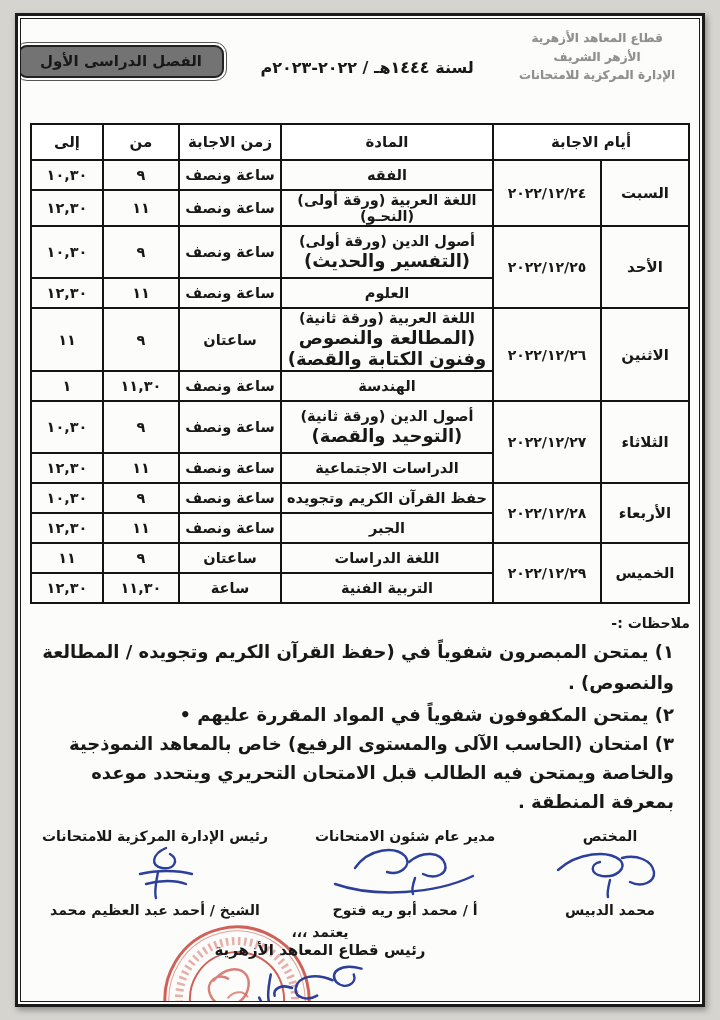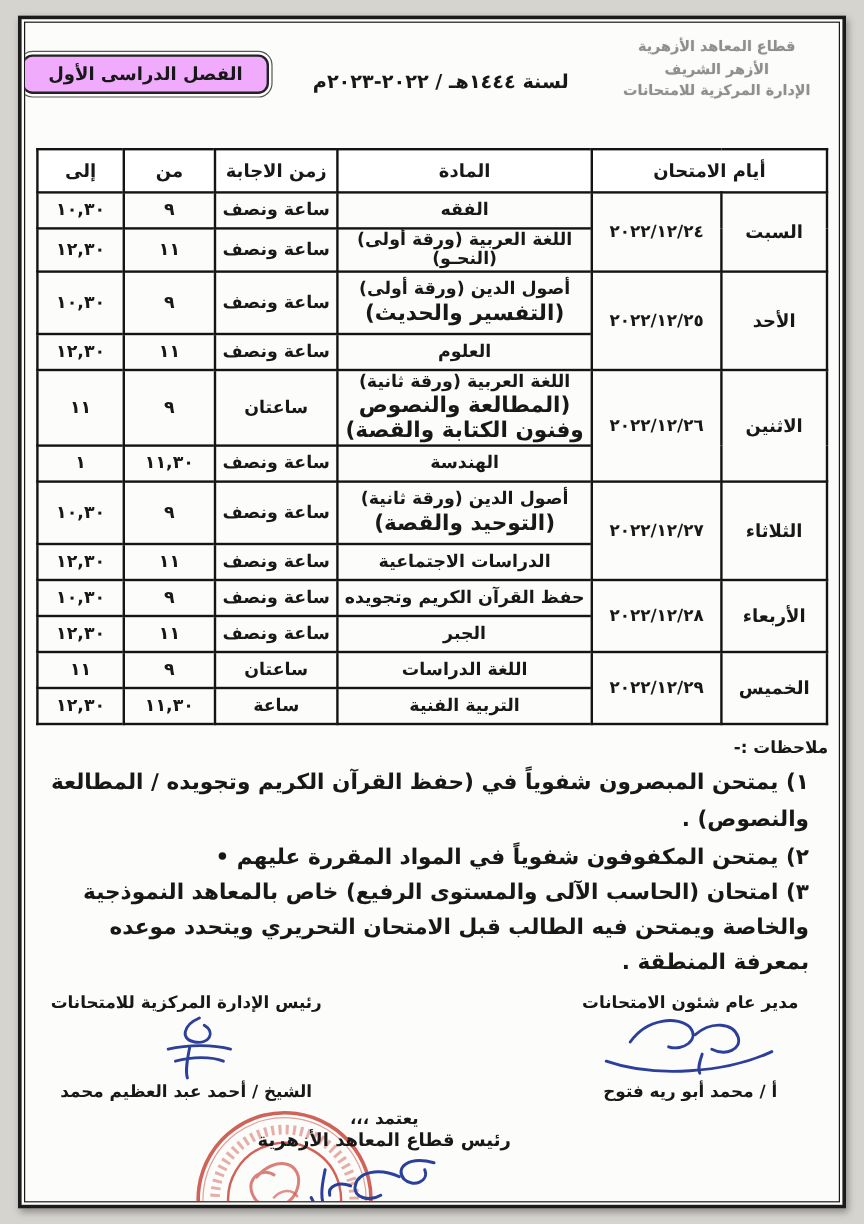--- a/index.html
+++ b/index.html
@@ -35,21 +35,21 @@
   }
   .doc-title { width:310px; text-align:center; margin-top:30px; font-weight:bold; }
   .doc-title .t1 { font-size:17px; }
   .doc-title .t2 { font-size:16px; margin-top:3px; }
   .badge-wrap { width:200px; display:flex; justify-content:flex-start; }
   .badge {
     margin-top:20px; margin-right:6px;
     border:2px solid #222; border-radius:9px;
     outline:1px solid #555; outline-offset:2px;
     padding:5px 20px 6px 20px;
-    font-weight:bold; font-size:15px; background:#f0abfc;
+    font-weight:bold; font-size:15px; background:#737373;
     white-space:nowrap;
   }
 
   
   table.sched {
     width:100%; border-collapse:collapse; table-layout:fixed;
     font-weight:bold; text-align:center; font-size:14.5px;
   }
   table.sched th, table.sched td { border:2px solid #141414; padding:1px 3px; }
   table.sched th { height:36px; font-size:15px; background:#fff; }
@@ -114,21 +114,21 @@
       <colgroup>
         <col style="width:88px">
           <col style="width:108px">
           <col style="width:212px">
         <col style="width:102px">
           <col style="width:76px">
           <col>
       </colgroup>
       <thead>
         <tr>
-          <th colspan="2">أيام الامتحان</th>
+          <th colspan="2">أيام الاجابة</th>
           <th>المادة</th>
           <th>زمن الاجابة</th>
           <th>من</th>
           <th>إلى</th>
         </tr>
       </thead>
       <tbody>
 
         <tr class="h1">
           <td class="c-day" rowspan="2">السبت</td>
@@ -232,20 +232,31 @@
     </table>
 
     <div class="notes">
       <div class="notes-title">ملاحظات :-</div>
       <div class="note">١)  يمتحن المبصرون شفوياً في (حفظ القرآن الكريم وتجويده / المطالعة والنصوص) .</div>
       <div class="note">٢)  يمتحن المكفوفون شفوياً في المواد المقررة عليهم •</div>
       <div class="note n3">٣)  امتحان (الحاسب الآلى والمستوى الرفيع) خاص بالمعاهد النموذجية والخاصة ويمتحن فيه الطالب قبل الامتحان التحريري ويتحدد موعده بمعرفة المنطقة .</div>
     </div>
 
     <div class="sigs">
+      <div class="sig-col right">
+        <div class="lbl">المختص</div>
+        <svg class="scribble" width="120" height="56" viewBox="0 0 120 56">
+          <g fill="none" stroke="#2b3f9b" stroke-width="2.4" stroke-linecap="round">
+            <path d="M8 26 C28 8 58 6 70 16 C78 24 66 34 52 32 C40 30 40 20 50 18"></path>
+            <path d="M72 14 C86 10 102 16 104 28 C105 38 92 44 80 38"></path>
+            <path d="M60 36 C58 44 57 50 58 53"></path>
+          </g>
+        </svg>
+        <div class="name">محمد الدبيس</div>
+      </div>
       <div class="sig-col center">
         <div class="lbl">مدير عام شئون الامتحانات</div>
         <svg class="scribble" width="160" height="56" viewBox="0 0 160 56">
           <g fill="none" stroke="#2b3f9b" stroke-width="2.4" stroke-linecap="round">
             <path d="M30 24 C44 4 70 2 80 12 C88 22 74 32 62 28"></path>
             <path d="M84 18 C98 6 116 8 120 20 C123 30 110 36 98 30"></path>
             <path d="M10 40 C50 54 110 50 148 32"></path>
             <path d="M90 34 C88 40 86 46 88 50"></path>
           </g>
         </svg>

